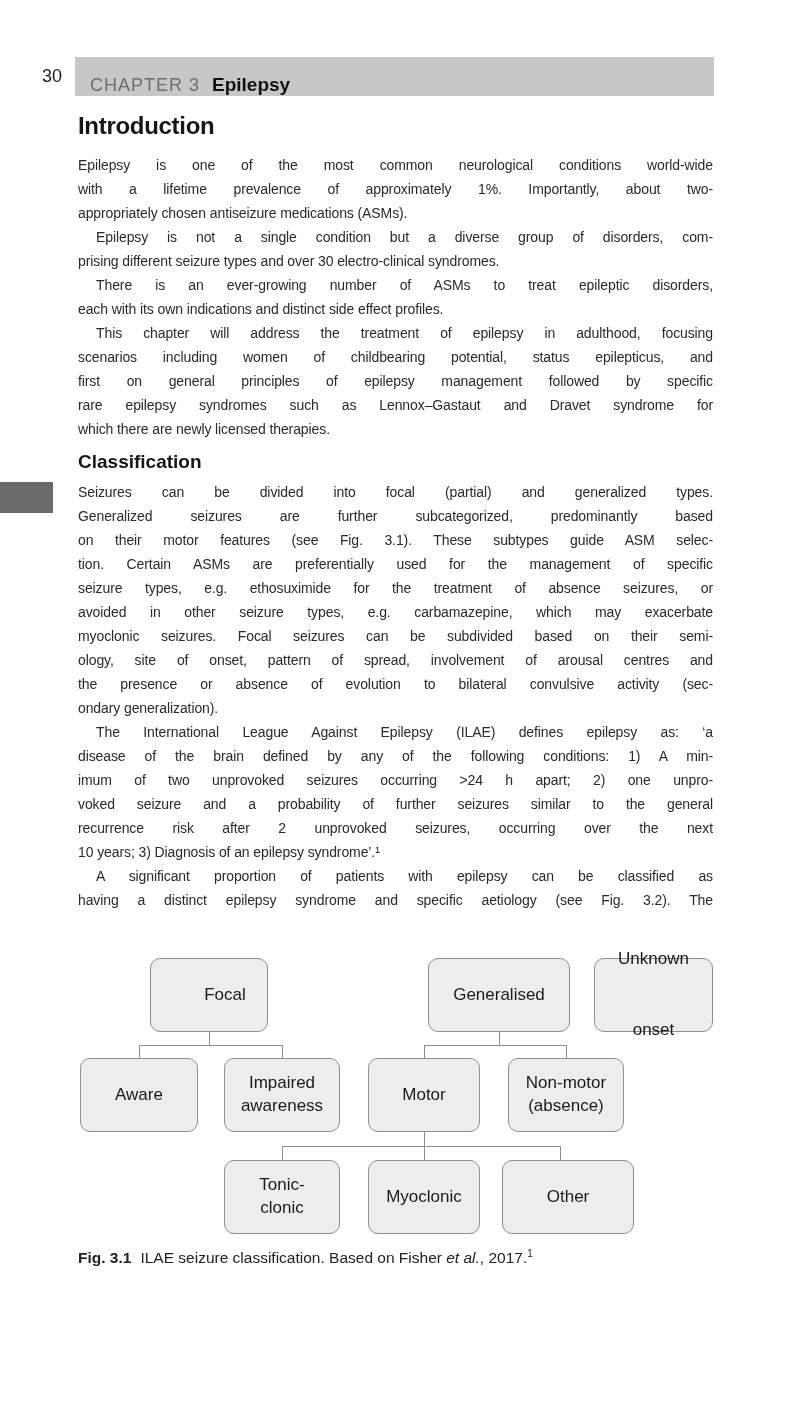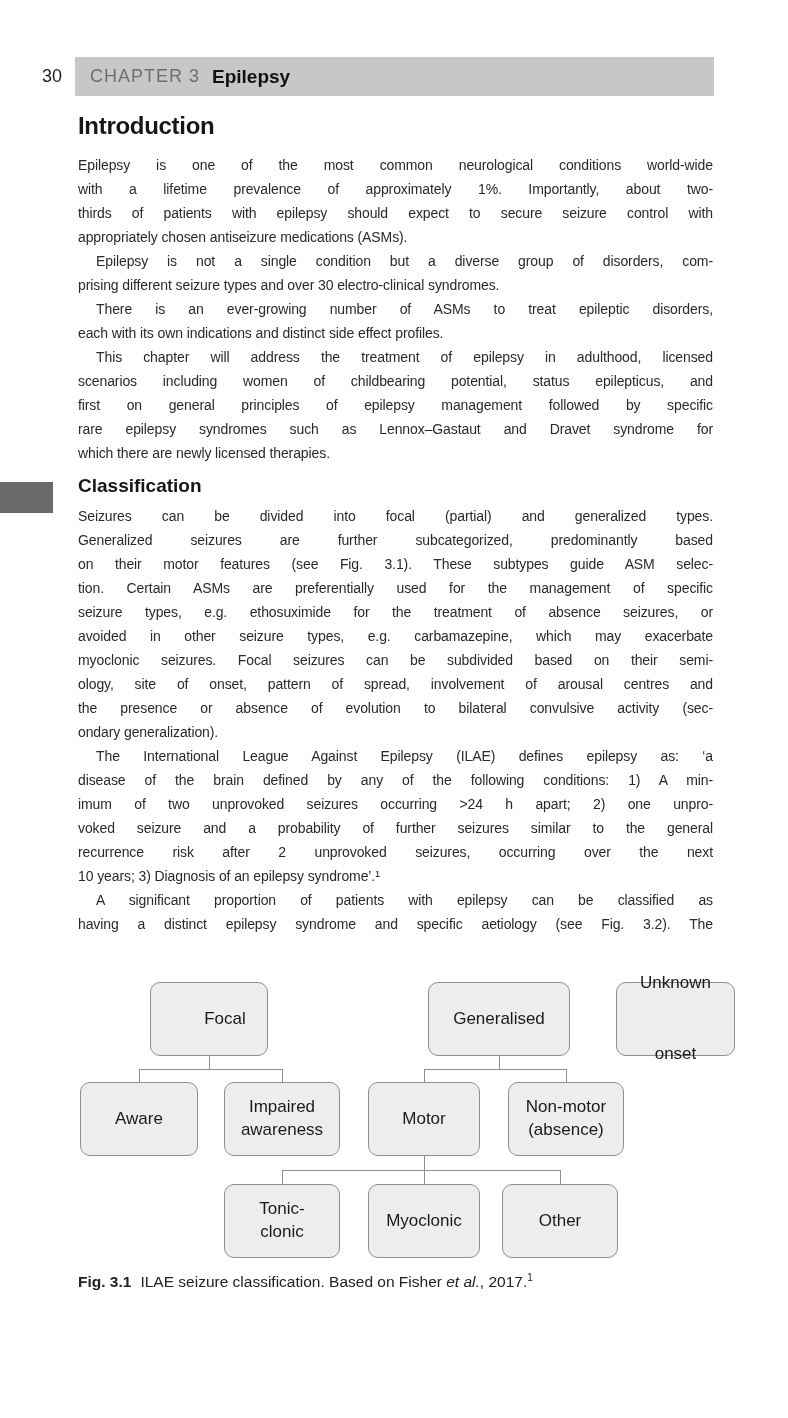--- a/index.html
+++ b/index.html
@@ -7,21 +7,21 @@
     --node-fill:#ededed; --node-border:#8f8f8f; --line:#8f8f8f;
     --ink:#2a2a2a;
   }
   *{margin:0;padding:0;box-sizing:border-box;}
   html,body{background:#ffffff;}
   body{font-family:"Liberation Sans",sans-serif;color:var(--ink);}
   .page{position:relative;width:788px;height:1418px;background:#ffffff;overflow:hidden;}
 
   .page-num{position:absolute;left:42px;top:66px;font-size:18px;color:#1d1d1d;}
   .chapter-bar{position:absolute;left:75px;top:57px;width:639px;height:39px;
-    background:var(--bar);display:flex;align-items:center;padding-left:15px;}
+    background:var(--bar);display:flex;align-items:flex-end;padding-left:15px;}
   .chapter-label{font-size:18px;color:var(--chapter);letter-spacing:1px;margin-right:12px;}
   .chapter-title{font-size:19px;font-weight:bold;color:#111;}
 
   .thumb-tab{position:absolute;left:0;top:482px;width:53px;height:31px;background:var(--tab);}
 
   .content{position:absolute;left:78px;top:95px;width:635px;}
   h1.sec0{font-size:24px;font-weight:bold;color:#161616;margin:17px 0 13px 0;letter-spacing:-0.3px;}
   h2.sec1{font-size:19px;font-weight:bold;color:#161616;margin:10px 0 7px 0;}
 
   .para{margin:0;}
@@ -55,33 +55,32 @@
   </div>
 
   <div class="thumb-tab"></div>
 
   <div class="content">
     <h1 class="sec0">Introduction</h1>
     <div>
         <div class="para">
           <div class="line">Epilepsy is one of the most common neurological conditions world-wide</div>
           <div class="line">with a lifetime prevalence of approximately 1%. Importantly, about two-</div>
-          <div class="line">thirds of patients with epilepsy should expect to secure seizure control with</div>
           <div class="line lastline">appropriately chosen antiseizure medications (ASMs).</div>
         </div>
         <div class="para">
           <div class="line indent">Epilepsy is not a single condition but a diverse group of disorders, com-</div>
           <div class="line lastline">prising different seizure types and over 30 electro-clinical syndromes.</div>
         </div>
         <div class="para">
           <div class="line indent">There is an ever-growing number of ASMs to treat epileptic disorders,</div>
           <div class="line lastline">each with its own indications and distinct side effect profiles.</div>
         </div>
         <div class="para">
-          <div class="line indent">This chapter will address the treatment of epilepsy in adulthood, licensed</div>
+          <div class="line indent">This chapter will address the treatment of epilepsy in adulthood, focusing</div>
           <div class="line">scenarios including women of childbearing potential, status epilepticus, and</div>
           <div class="line">first on general principles of epilepsy management followed by specific</div>
           <div class="line">rare epilepsy syndromes such as Lennox–Gastaut and Dravet syndrome for</div>
           <div class="line lastline">which there are newly licensed therapies.</div>
         </div>
       </div>
 
     <h2 class="sec1">Classification</h2>
     <div>
         <div class="para">
@@ -123,21 +122,21 @@
         <div class="hline" style="left: 204px; top: 192px; width: 278px;"></div>
         <div class="vline" style="left: 204px; top: 192px; height: 14px;"></div>
         <div class="vline" style="left: 346px; top: 192px; height: 14px;"></div>
         <div class="vline" style="left: 482px; top: 192px; height: 14px;"></div>
         <div class="node" style="left: 72px; top: 4px; width: 118px; height: 74px; padding-left: 32px;">
           <span>Focal</span>
         </div>
         <div class="node" style="left: 350px; top: 4px; width: 142px; height: 74px;">
           <span>Generalised</span>
         </div>
-        <div class="node" style="left: 538px; top: 4px; width: 119px; height: 74px; gap: 48px;">
+        <div class="node" style="left: 516px; top: 4px; width: 119px; height: 74px; gap: 48px;">
           <span>Unknown</span>
           <span>onset</span>
         </div>
         <div class="node" style="left: 2px; top: 104px; width: 118px; height: 74px;">
           <span>Aware</span>
         </div>
         <div class="node" style="left: 146px; top: 104px; width: 116px; height: 74px;">
           <span>Impaired</span>
           <span>awareness</span>
         </div>
@@ -148,21 +147,21 @@
           <span>Non-motor</span>
           <span>(absence)</span>
         </div>
         <div class="node" style="left: 146px; top: 206px; width: 116px; height: 74px;">
           <span>Tonic-</span>
           <span>clonic</span>
         </div>
         <div class="node" style="left: 290px; top: 206px; width: 112px; height: 74px;">
           <span>Myoclonic</span>
         </div>
-        <div class="node" style="left: 424px; top: 206px; width: 116px; height: 74px;">
+        <div class="node" style="left: 424px; top: 206px; width: 132px; height: 74px;">
           <span>Other</span>
         </div>
       </div>
 
     <div class="caption">
       <span class="cap-label">Fig. 3.1</span><span>ILAE seizure classification. Based on Fisher </span><i>et al.</i><span>, 2017.</span><sup>1</sup>
     </div>
   </div>
 
 </div>

